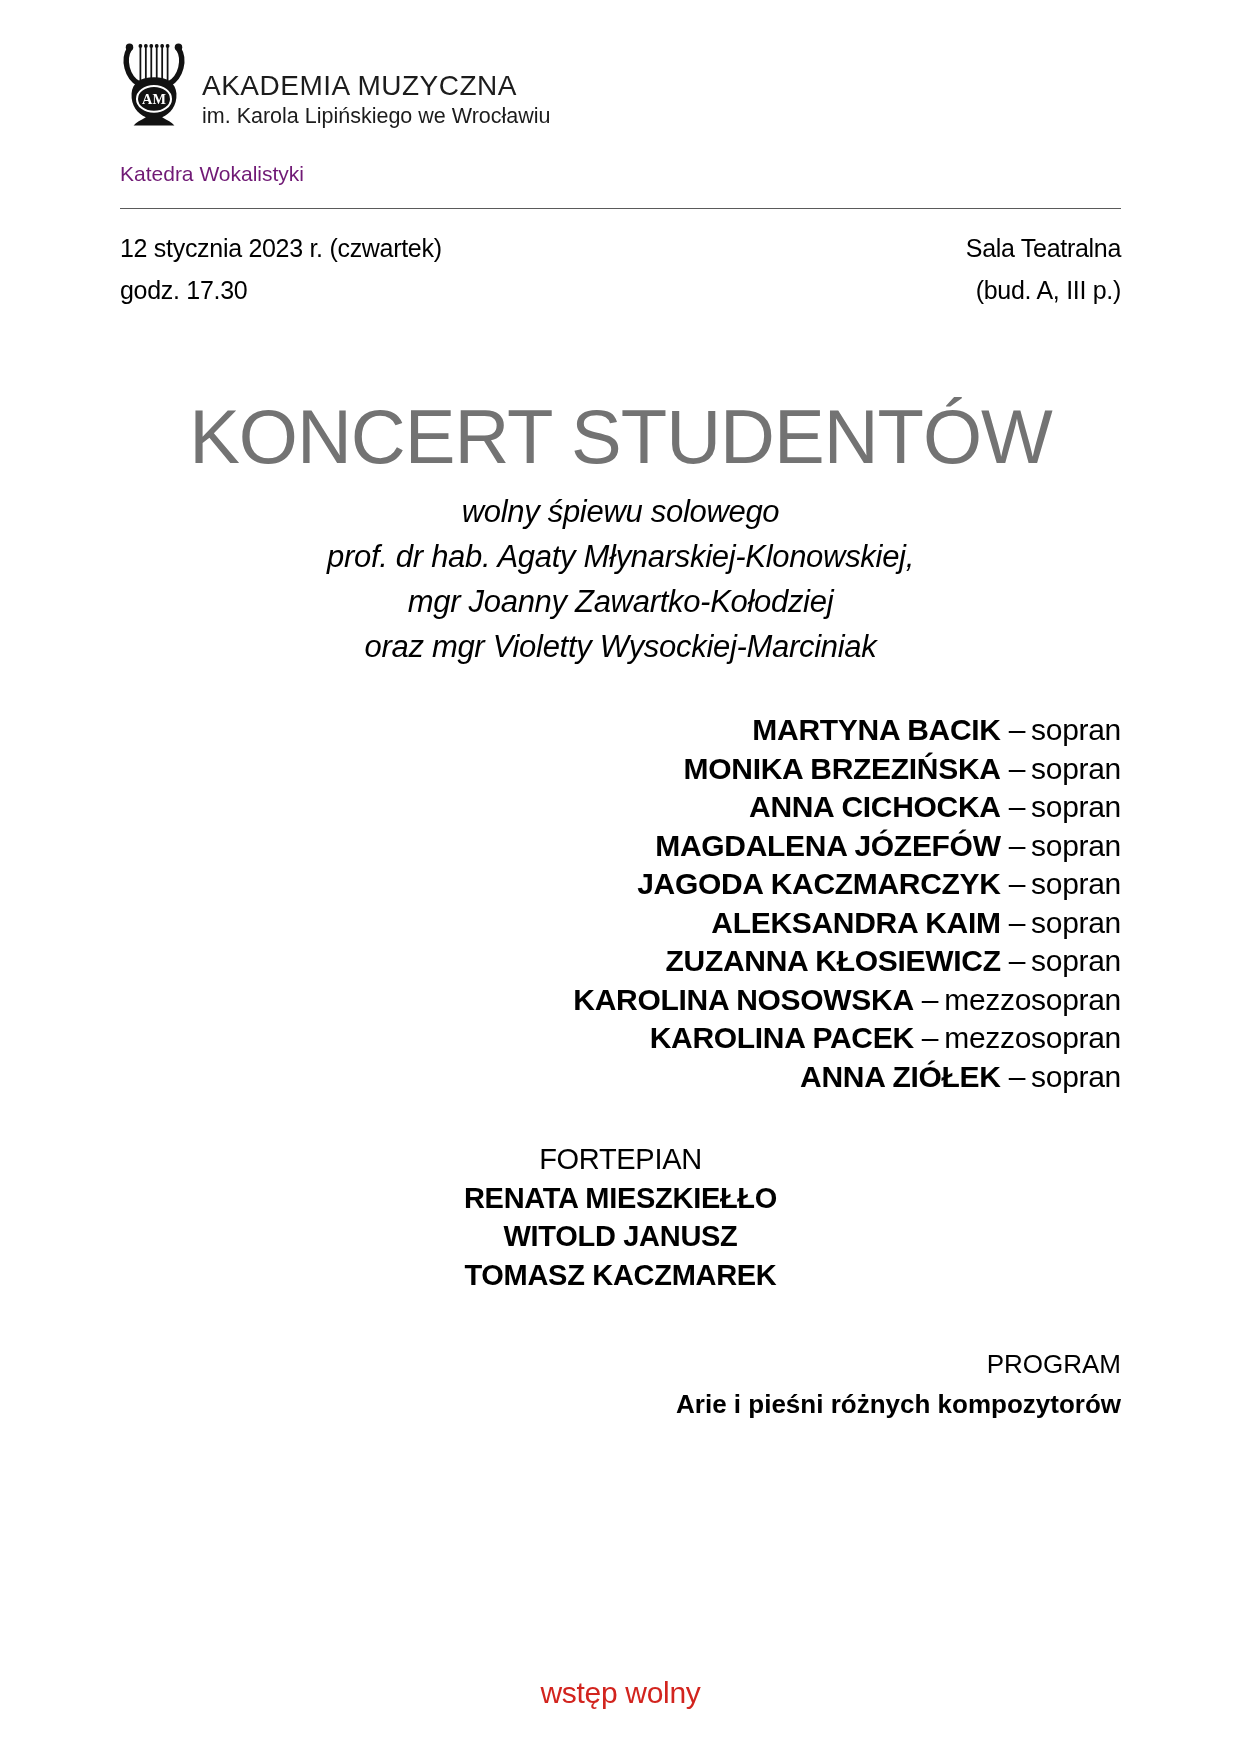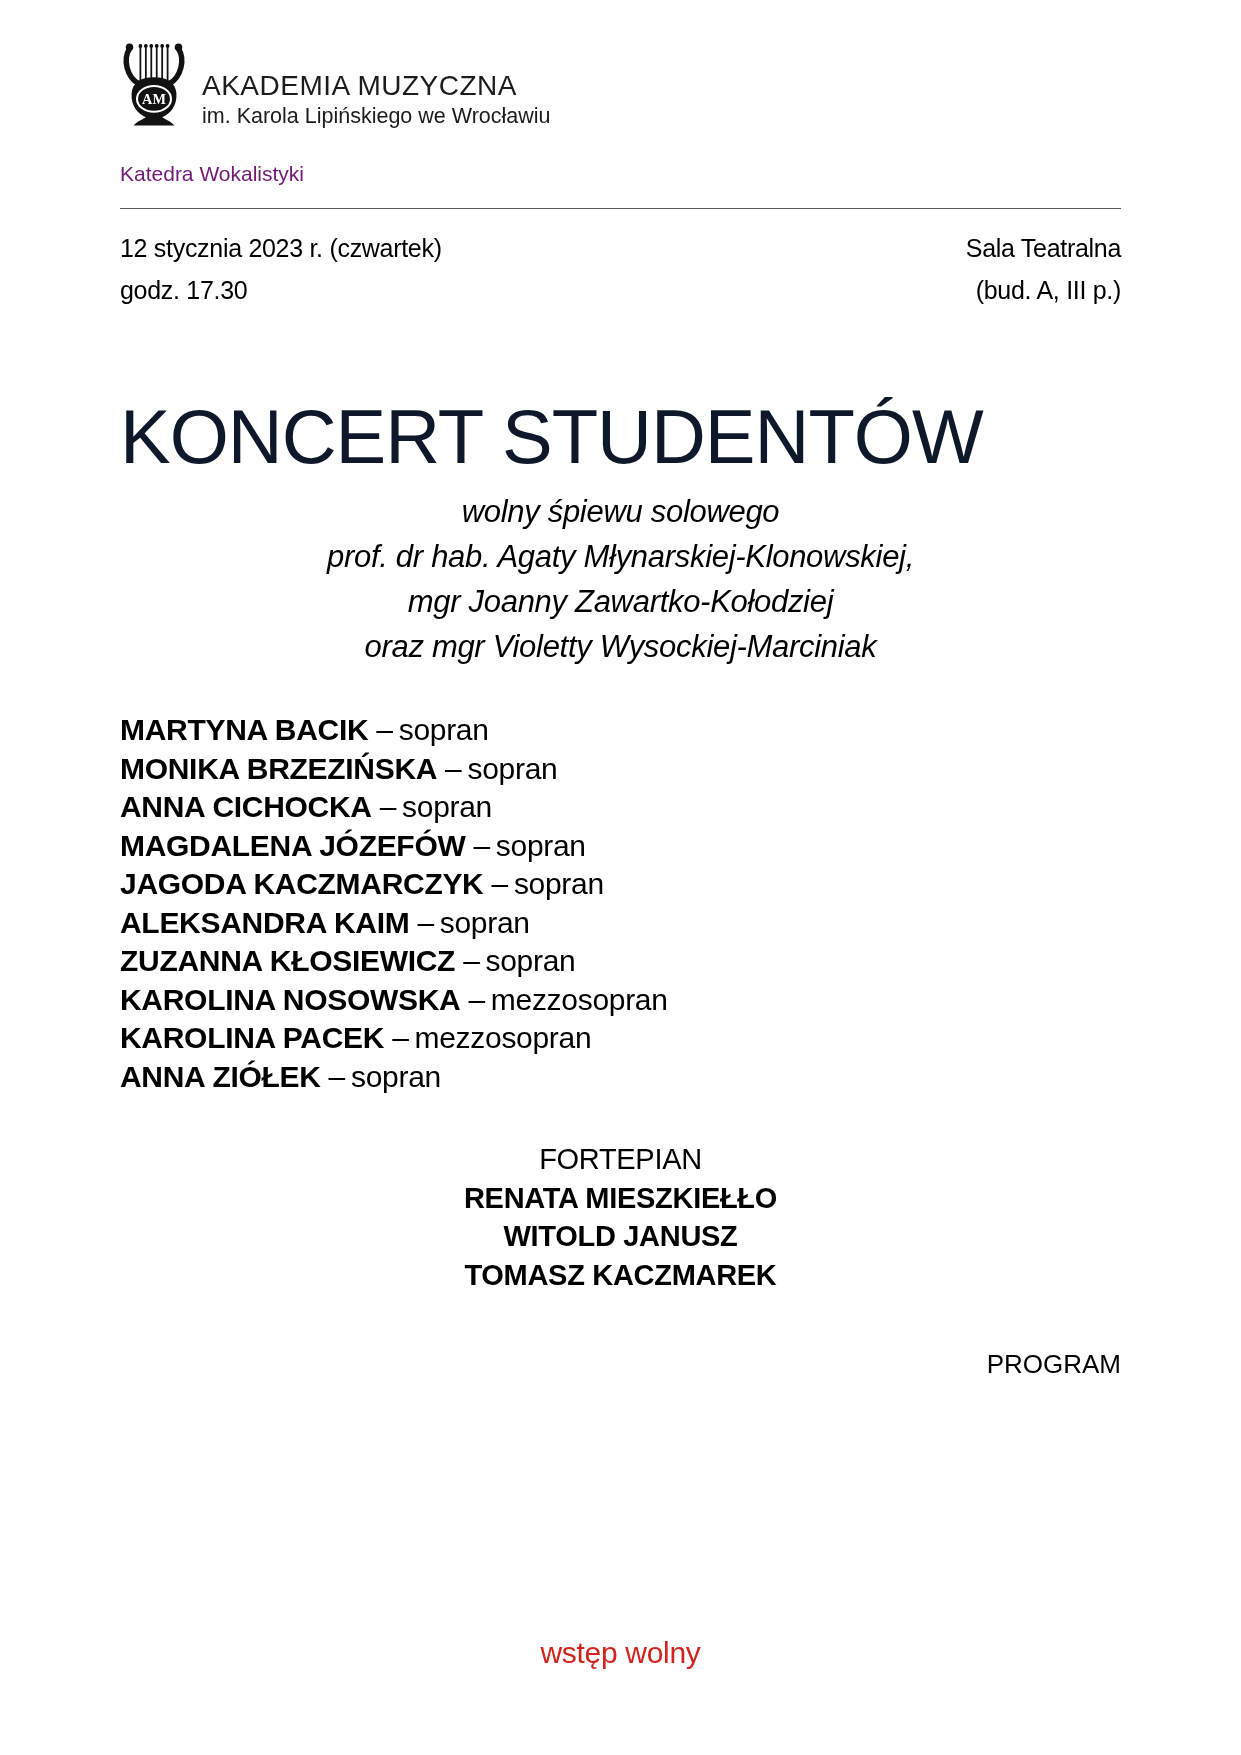--- a/index.html
+++ b/index.html
@@ -60,41 +60,42 @@
     margin-top: 18px;
     font-size: 25px;
     letter-spacing: -0.3px;
   }
   .info-left  { text-align: left;  line-height: 42px; }
   .info-right { text-align: right; line-height: 42px; }
 
   
   .main-title {
     margin-top: 88px;
+    text-align: center;
     font-size: 76px;
     font-weight: 400;
     letter-spacing: -1px;
     line-height: 1.0;
     white-space: nowrap;
-    color: #0f172a;
+    color: #737373;
   }
 
   .subtitle-block {
     margin-top: 14px;
     text-align: center;
     font-style: italic;
     font-size: 31px;
     line-height: 45px;
     letter-spacing: -0.3px;
   }
 
   
   .performers {
     margin-top: 42px;
-    text-align: left;
+    text-align: right;
     font-size: 30px;
     line-height: 38.5px;
     letter-spacing: -0.3px;
   }
   .performer .name { font-weight: 700; }
   .performer .sep { padding: 0 6px 0 8px; }
 
   
   .piano-section {
     margin-top: 44px;
@@ -222,17 +223,18 @@
 
   <div class="piano-section">
     <div class="piano-heading">FORTEPIAN</div>
     <div class="pianist">RENATA MIESZKIEŁŁO</div>
     <div class="pianist">WITOLD JANUSZ</div>
     <div class="pianist">TOMASZ KACZMAREK</div>
   </div>
 
   <div class="program-section">
     <div class="program-heading">PROGRAM</div>
+    <div class="program-desc">Arie i pieśni różnych kompozytorów</div>
   </div>
 
   <div class="admission" style="color: rgb(210, 36, 30);">wstęp wolny</div>
 
 </div>
 
 </body></html>

